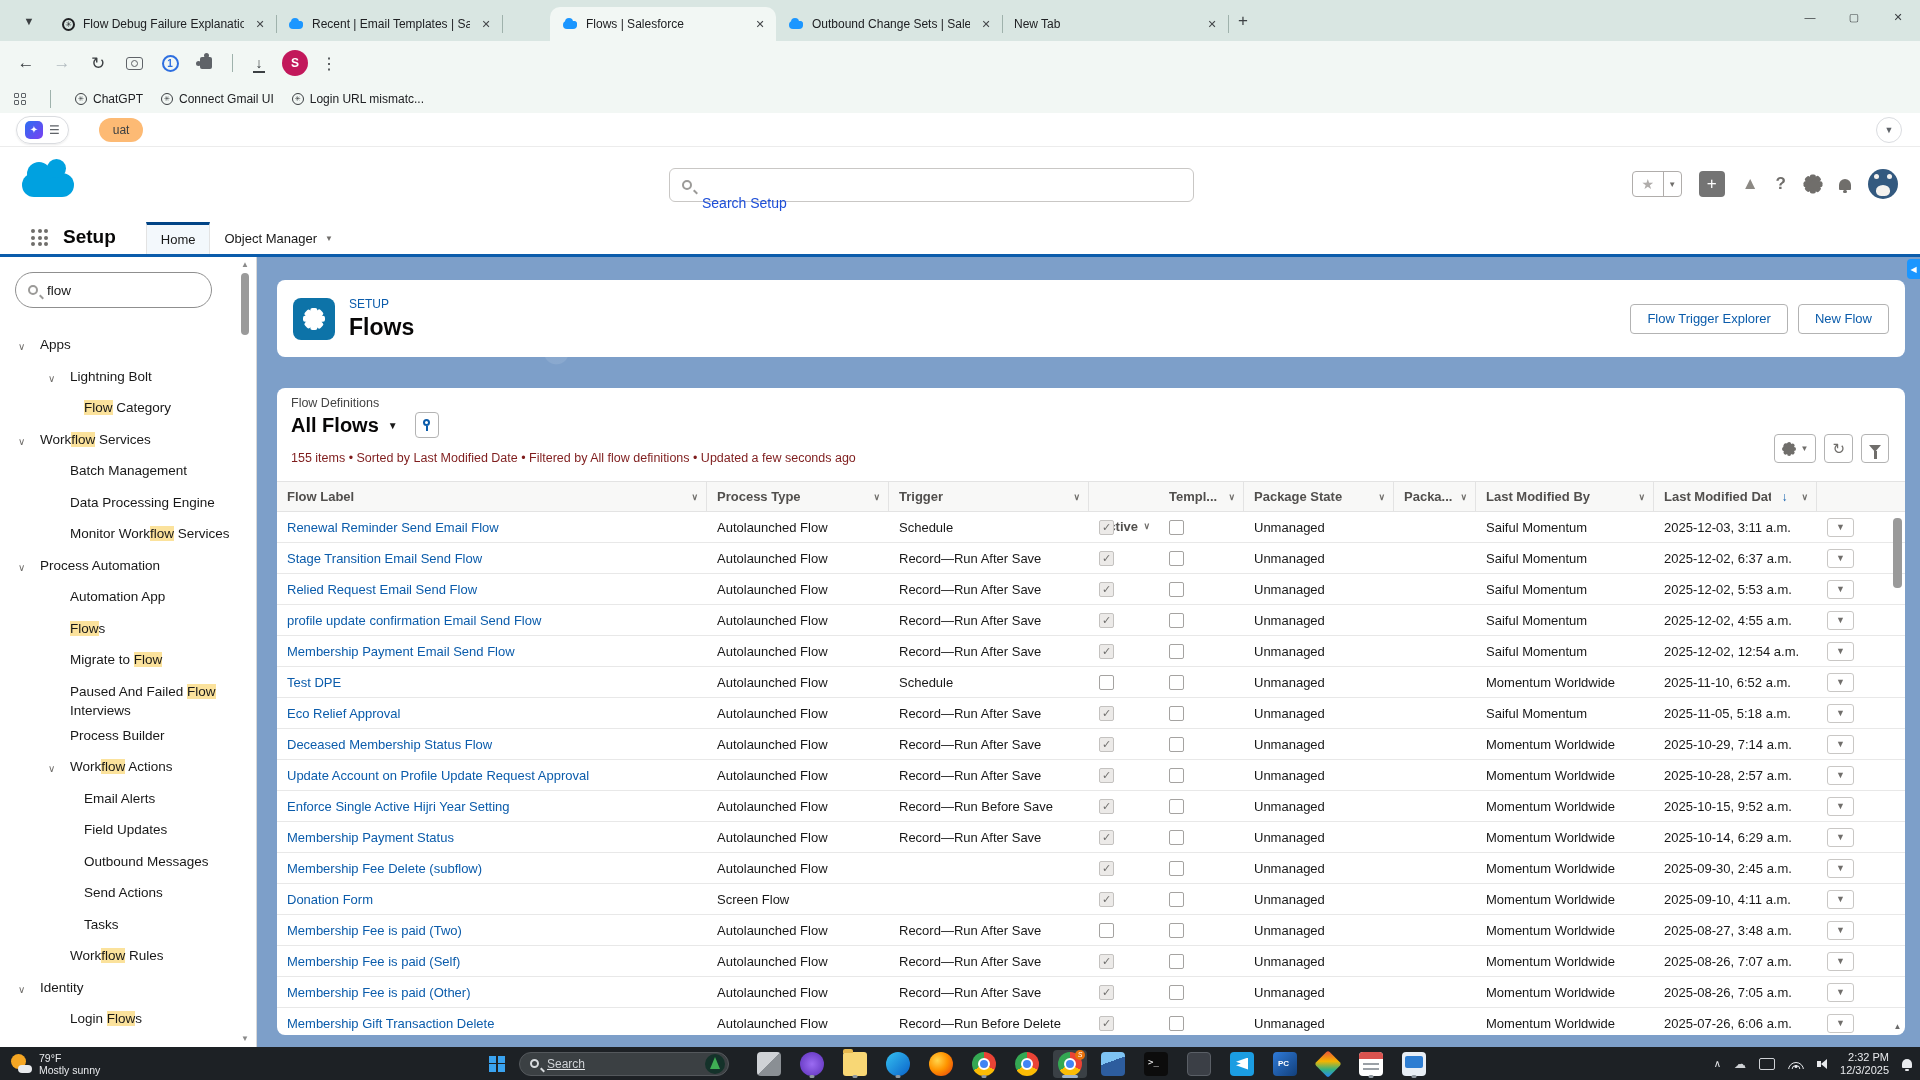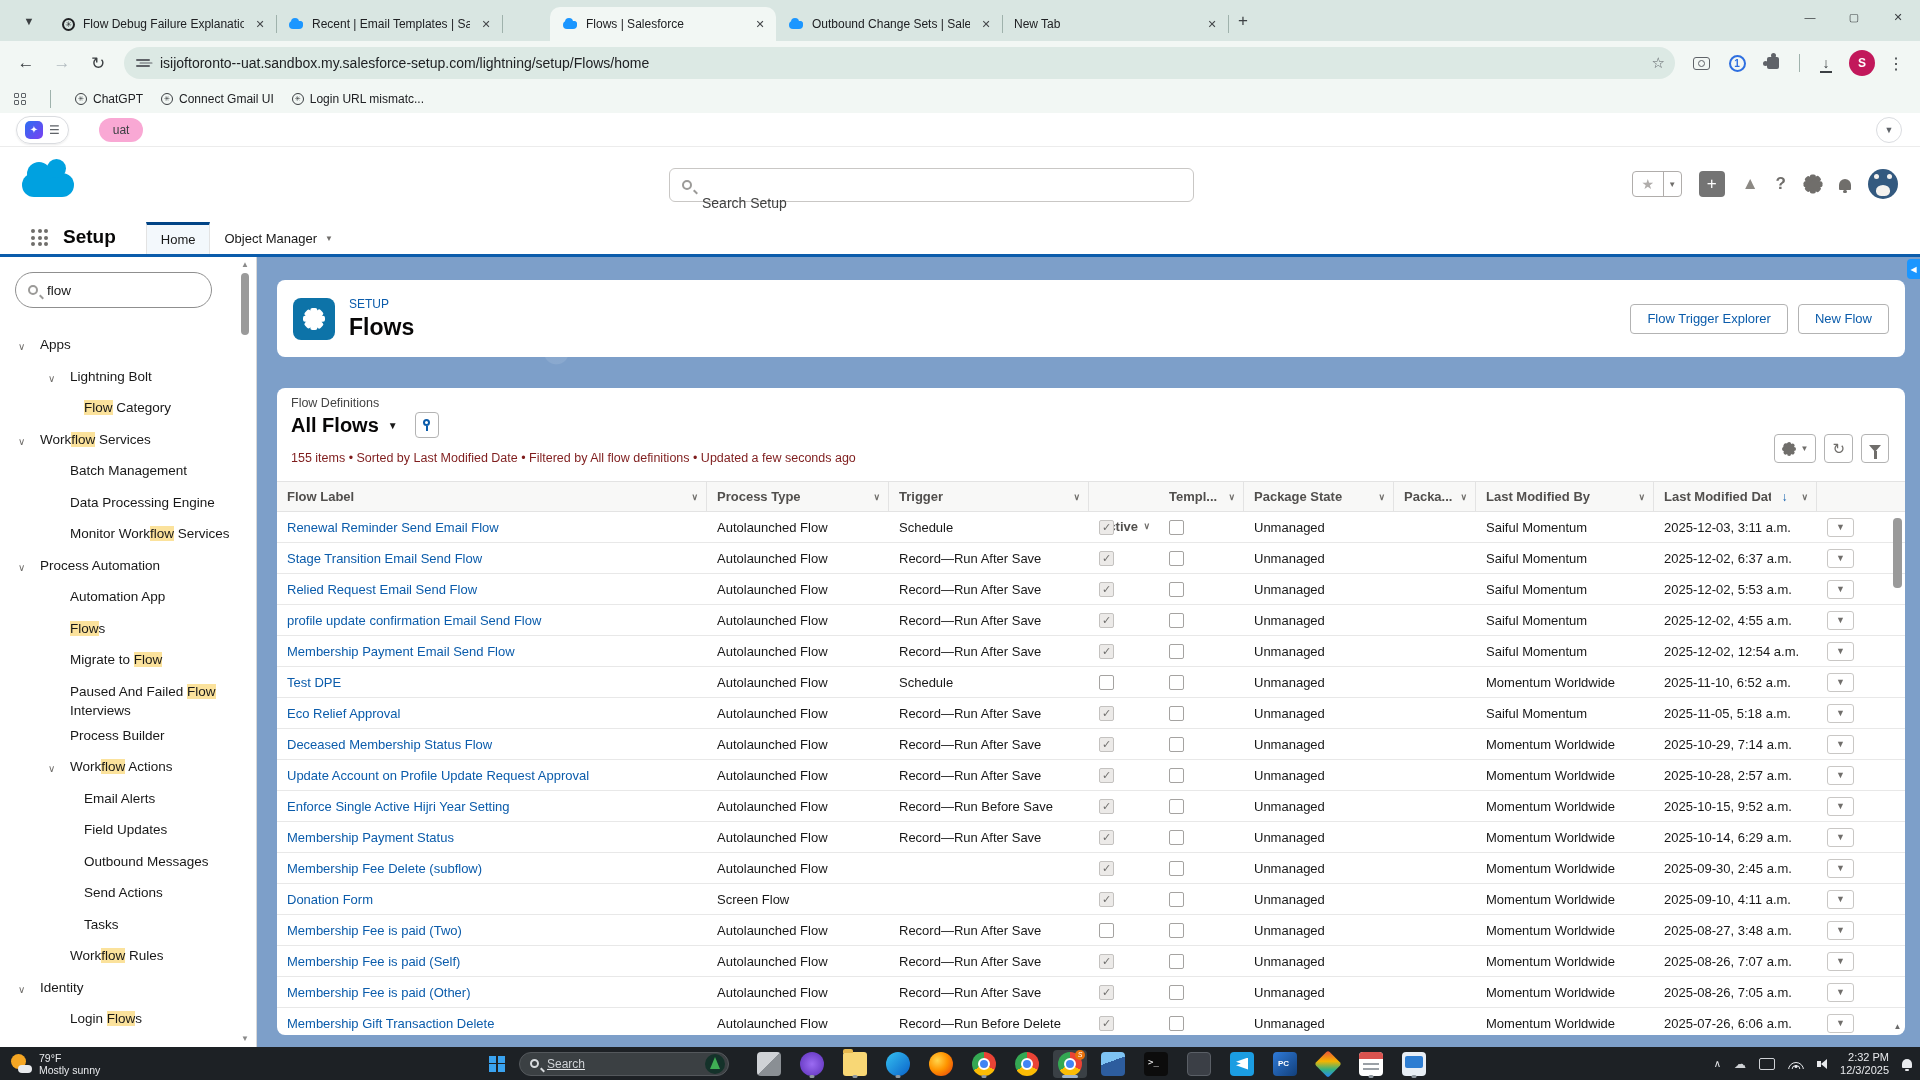--- a/index.html
+++ b/index.html
@@ -50,32 +50,32 @@
   .bookmarks { height:28px; background:#f2f7f4; display:flex; align-items:center; padding:0 14px; gap:18px; }
   .appsgrid { width:12px; height:12px; display:grid; grid-template-columns:5px 5px; grid-gap:2px; }
   .appsgrid i { border:1.5px solid #5f6368; border-radius:1px; }
   .bm { display:flex; align-items:center; gap:6px; font-size:12px; color:#202124; }
   .bmico { width:12px; height:12px; border:1.7px solid #3c4043; border-radius:50%; display:flex; align-items:center; justify-content:center; font-size:7px; color:#3c4043; }
 
   .uatrow { height:34px; background:#ffffff; display:flex; align-items:center; padding:0 16px; border-bottom:1px solid #ececec; position:relative; }
   .sparkpill { height:28px; border:1px solid #dadce0; border-radius:14px; display:flex; align-items:center; gap:6px; padding:0 8px; box-shadow:0 1px 2px rgba(0,0,0,.08); }
   .sparksq { width:18px; height:18px; border-radius:5px; background:linear-gradient(135deg,#2b6ff1,#7b3ff2); color:#fff; font-size:10px; display:flex; align-items:center; justify-content:center; }
   .hamb { color:#5f6368; font-size:12px; }
-  .uatchip { margin-left:30px; background:#f9a8d4; border-radius:14px; padding:5px 14px; font-size:12px; color:#3c4043; }
+  .uatchip { margin-left:30px; background:#fdba74; border-radius:14px; padding:5px 14px; font-size:12px; color:#3c4043; }
   .circaret { position:absolute; right:18px; width:26px; height:26px; border:1px solid #dadce0; border-radius:50%; display:flex; align-items:center; justify-content:center; color:#5f6368; font-size:9px; }
 
   
   .sfheader { height:75px; background:#fff; position:relative; }
   .cloud { position:absolute; left:22px; top:26px; width:52px; height:24px; background:#00a1e0; border-radius:12px; }
   .cloud::before { content:""; position:absolute; left:5px; top:-11px; width:24px; height:24px; background:#00a1e0; border-radius:50%; }
   .cloud::after { content:""; position:absolute; left:25px; top:-14px; width:19px; height:19px; background:#00a1e0; border-radius:50%; }
   .sfsearch { position:absolute; left:669px; top:21px; width:525px; height:34px; border:1px solid #c9c7c5; border-radius:6px; display:flex; align-items:center; padding:0 12px; gap:10px; background:#fff; }
   .mag { width:10px; height:10px; border:2px solid #9b9a98; border-radius:50%; position:relative; flex:none; }
   .mag::after { content:""; position:absolute; left:9px; top:9px; width:5px; height:2px; background:#9b9a98; transform:rotate(45deg); }
-  .sfsearch .ph { color:#404040; font-size:14px;margin-top:36px; }
+  .sfsearch .ph { color:#1d4ed8; font-size:14px;margin-top:36px; }
   .sfhicons { position:absolute; right:22px; top:22px; display:flex; align-items:center; gap:17px; color:#706e6b; }
   .stargroup { display:flex; border:1px solid #b0adab; border-radius:4px; overflow:hidden; height:26px; }
   .stargroup .sg1 { width:30px; display:flex; align-items:center; justify-content:center; font-size:14px; color:#b0adab; }
   .stargroup .sg2 { width:18px; border-left:1px solid #b0adab; display:flex; align-items:center; justify-content:center; font-size:8px; color:#706e6b; }
   .plusbox { width:26px; height:26px; background:#747474; border-radius:4px; color:#fff; font-size:17px; display:flex; align-items:center; justify-content:center; }
   .trail { font-size:17px; color:#8c8984; }
   .qmark { font-size:17px; font-weight:bold; color:#706e6b; }
   .gearicon { position:relative; display:inline-block; }
   .gearicon .bar { position:absolute; left:50%; top:50%; background:var(--c); width:100%; height:30%; border-radius:2px; }
   .gearicon .b1 { transform:translate(-50%,-50%) rotate(0deg); }
@@ -274,25 +274,20 @@
       <div class="winbtn">—</div>
       <div class="winbtn">▢</div>
       <div class="winbtn">✕</div>
     </div>
   </div>
 
   <div class="toolbar">
     <div class="navicon">←</div>
     <div class="navicon fwd">→</div>
     <div class="navicon">↻</div>
-    <div class="omnibox">
-      <span class="tuneicon"></span>
-      <span class="url">isijoftoronto--uat.sandbox.my.salesforce-setup.com/lightning/setup/Flows/home</span>
-      <span class="star">☆</span>
-    </div>
     <div class="navicon">
         <span class="cam"></span>
       </div>
     <div class="navicon">
         <span class="onep">1</span>
       </div>
     <div class="navicon">
         <span class="puzzle"></span>
       </div>
     <div class="vsep"></div>

